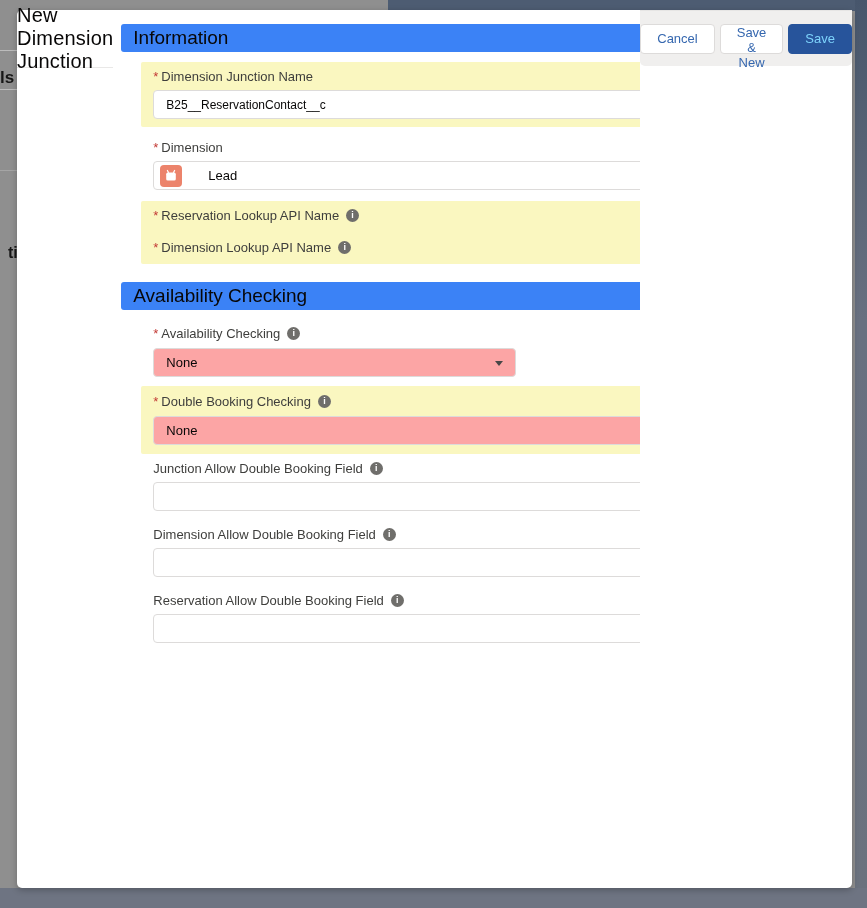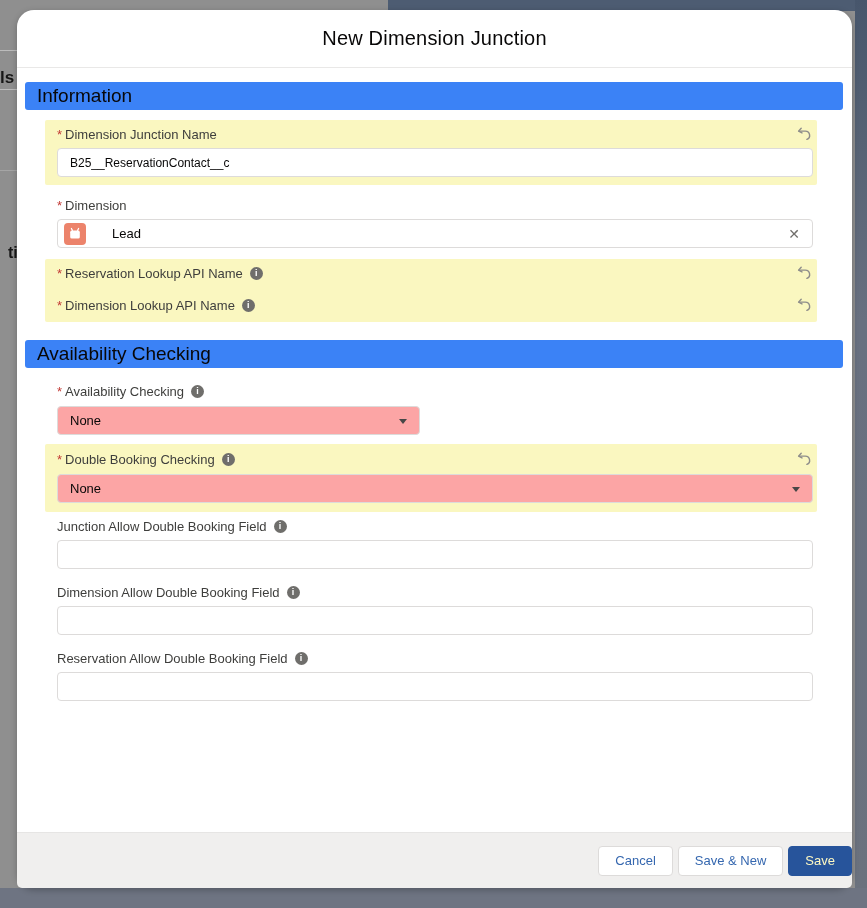--- a/index.html
+++ b/index.html
@@ -10,21 +10,21 @@
   .bg-top-right{position:absolute;left:388px;top:0;width:479px;height:11px;background:#4d5c72;}
   .bg-right-strip{position:absolute;right:0;top:0;width:12px;height:908px;
     background:linear-gradient(180deg,#47566c 0,#566274 140px,#687080 320px,#6b727e 100%);}
   .bg-bottom{position:absolute;left:0;bottom:0;width:100%;height:20px;background:#6e7482;}
   .bg-line{position:absolute;left:0;width:17px;height:1px;background:#bcbcbc;}
   .bg-frag{position:absolute;left:0;width:18px;overflow:hidden;white-space:nowrap;
     font-weight:700;color:#171717;}
 
   
   .modal{position:absolute;left:17px;top:10px;width:835px;height:878px;background:#fff;
-    border-radius:17px;display:flex;flex-direction:column;box-shadow:0 2px 6px rgba(0,0,0,.25);}
+    border-radius:5px;display:flex;box-shadow:0 2px 6px rgba(0,0,0,.25);}
   .modal-header{height:57px;flex:0 0 57px;border-bottom:1px solid #e9e8e7;
     display:flex;align-items:center;justify-content:center;}
   .modal-title{font-size:20px;font-weight:300;color:#080707;letter-spacing:.2px;}
   .modal-body{flex:1 1 auto;overflow:hidden;padding-top:14px;}
   .modal-footer{flex:0 0 55px;height:55px;background:#f0efee;border-top:1px solid #e6e5e4;
     border-radius:0 0 5px 5px;display:flex;align-items:center;justify-content:flex-end;gap:5px;}
 
   
   .section-bar{margin-left:8px;width:818px;height:28px;background:#3b82f6;border-radius:3px;
     display:flex;align-items:center;padding-left:12px;box-sizing:border-box;
@@ -52,21 +52,21 @@
   .dd{position:relative;height:29px;border:1px solid #dddbda;border-radius:4px;background:#fca5a5;
     display:flex;align-items:center;padding:0 30px 0 12px;font-size:13px;color:#080707;
     box-sizing:border-box;cursor:pointer;}
   .dd .tri{position:absolute;right:12px;top:12px;width:0;height:0;
     border-left:4.5px solid transparent;border-right:4.5px solid transparent;
     border-top:5px solid #474747;}
 
   
   .btn{height:30px;padding:0 16px;border-radius:4px;border:1px solid #dddbda;background:#fff;
     color:#3567af;font-size:13px;font-family:inherit;cursor:pointer;}
-  .btn-brand{background:#27549b;border-color:#27549b;color:#fef9c3;}
+  .btn-brand{background:#27549b;border-color:#27549b;color:#7dd3fc;}
 </style>
 </head>
 <body>
 
 <div class="stage">
 
   <div class="bg-top-right"></div>
   <div class="bg-right-strip"></div>
   <div class="bg-bottom"></div>
   <div class="bg-line" style="top:50px;"></div>

